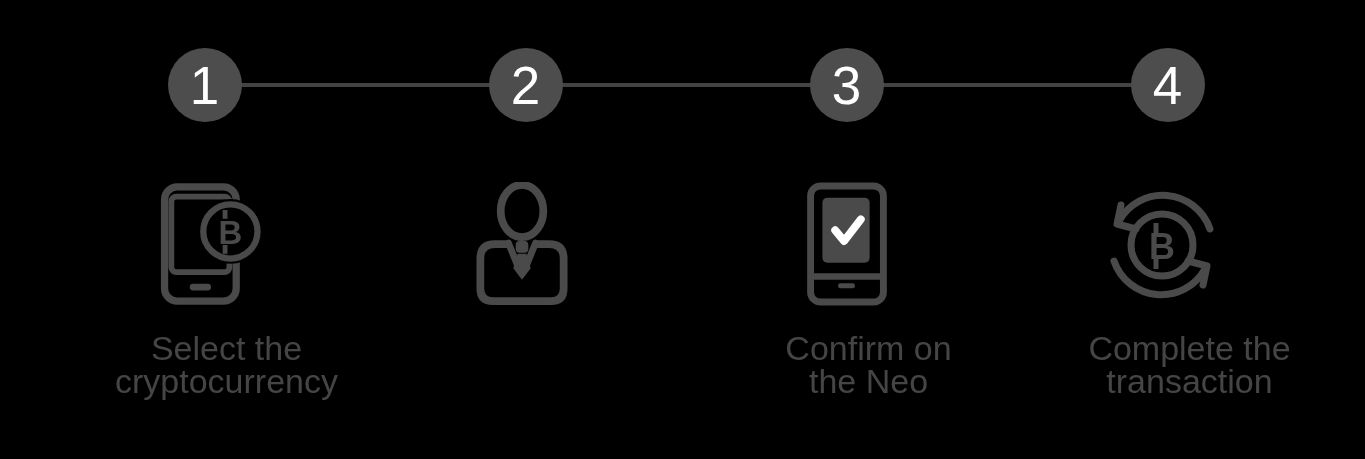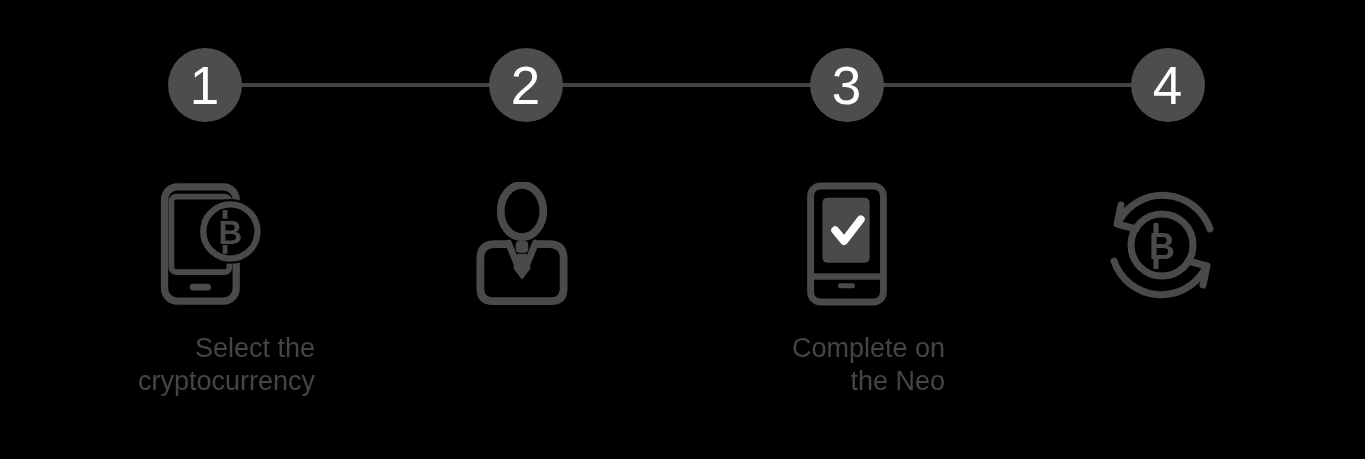--- a/index.html
+++ b/index.html
@@ -55,24 +55,24 @@
     margin-top: 56px;
     display: flex;
     align-items: center;
     justify-content: center;
   }
   .i1 { transform: translateX(7px); }
   .i2 { transform: translateX(-4px); }
   .i4 { transform: translateX(-6px); }
   .step-label {
     margin-top: 22px;
-    font-size: 27px;
+    font-size: 34px;
     line-height: 33px;
     color: var(--label_text, #454545);
-    text-align: right;
+    text-align: center;
     white-space: pre-line;
     margin-left: 44px;
   }
   
   .st { stroke: var(--icon_stroke, #4a4a4a); fill: none; }
   .fl { fill: var(--icon_stroke, #4a4a4a); }
   .bgmask { fill: var(--background, #000000); }
   .check { stroke: var(--checkmark, #ffffff); fill: none; }
   .btc {
     fill: var(--icon_stroke, #4a4a4a);
@@ -131,35 +131,37 @@
       </div>
       <div class="icon-box i3">
         <svg width="82" height="124" viewBox="0 0 82 126" aria-hidden="true">
           <rect class="st" x="4" y="4" width="74" height="118" rx="10" stroke-width="7"></rect>
           <rect class="fl" x="16" y="16" width="48" height="66" rx="5"></rect>
           <path class="check" stroke-width="8" stroke-linecap="round" stroke-linejoin="round" d="M29,49 l9,11 l17,-22"></path>
           <path class="st" stroke-width="6.5" d="M5,96 H77"></path>
           <rect class="fl" x="32" y="103" width="17" height="5" rx="2"></rect>
         </svg>
       </div>
-      <div class="step-label">Complete on
+      <div class="step-label">Confirm on
 the Neo</div>
     </div>
 
     <div class="step">
       <div class="badge">
         <span>4</span>
       </div>
       <div class="icon-box i4">
         <svg width="112" height="118" viewBox="0 0 112 118" aria-hidden="true">
           <circle class="st" cx="56" cy="60" r="31" stroke-width="7"></circle>
           <text class="btc" x="56" y="61" font-size="36">B</text>
           <path class="st" stroke-width="5" d="M50,38 V48 M50,74 V84"></path>
           <path class="st" stroke-width="7" stroke-linecap="round" d="M104,44 A50,50 0 0 0 13,36"></path>
           <path class="st" stroke-width="7" stroke-linecap="round" stroke-linejoin="round" d="M15,20 L11,39 L30,44"></path>
           <path class="st" stroke-width="7" stroke-linecap="round" d="M8,76 A50,50 0 0 0 99,84"></path>
           <path class="st" stroke-width="7" stroke-linecap="round" stroke-linejoin="round" d="M97,100 L101,81 L82,76"></path>
         </svg>
       </div>
+      <div class="step-label">Complete the
+transaction</div>
     </div>
 
   </div>
 </div>
 
 </body></html>

